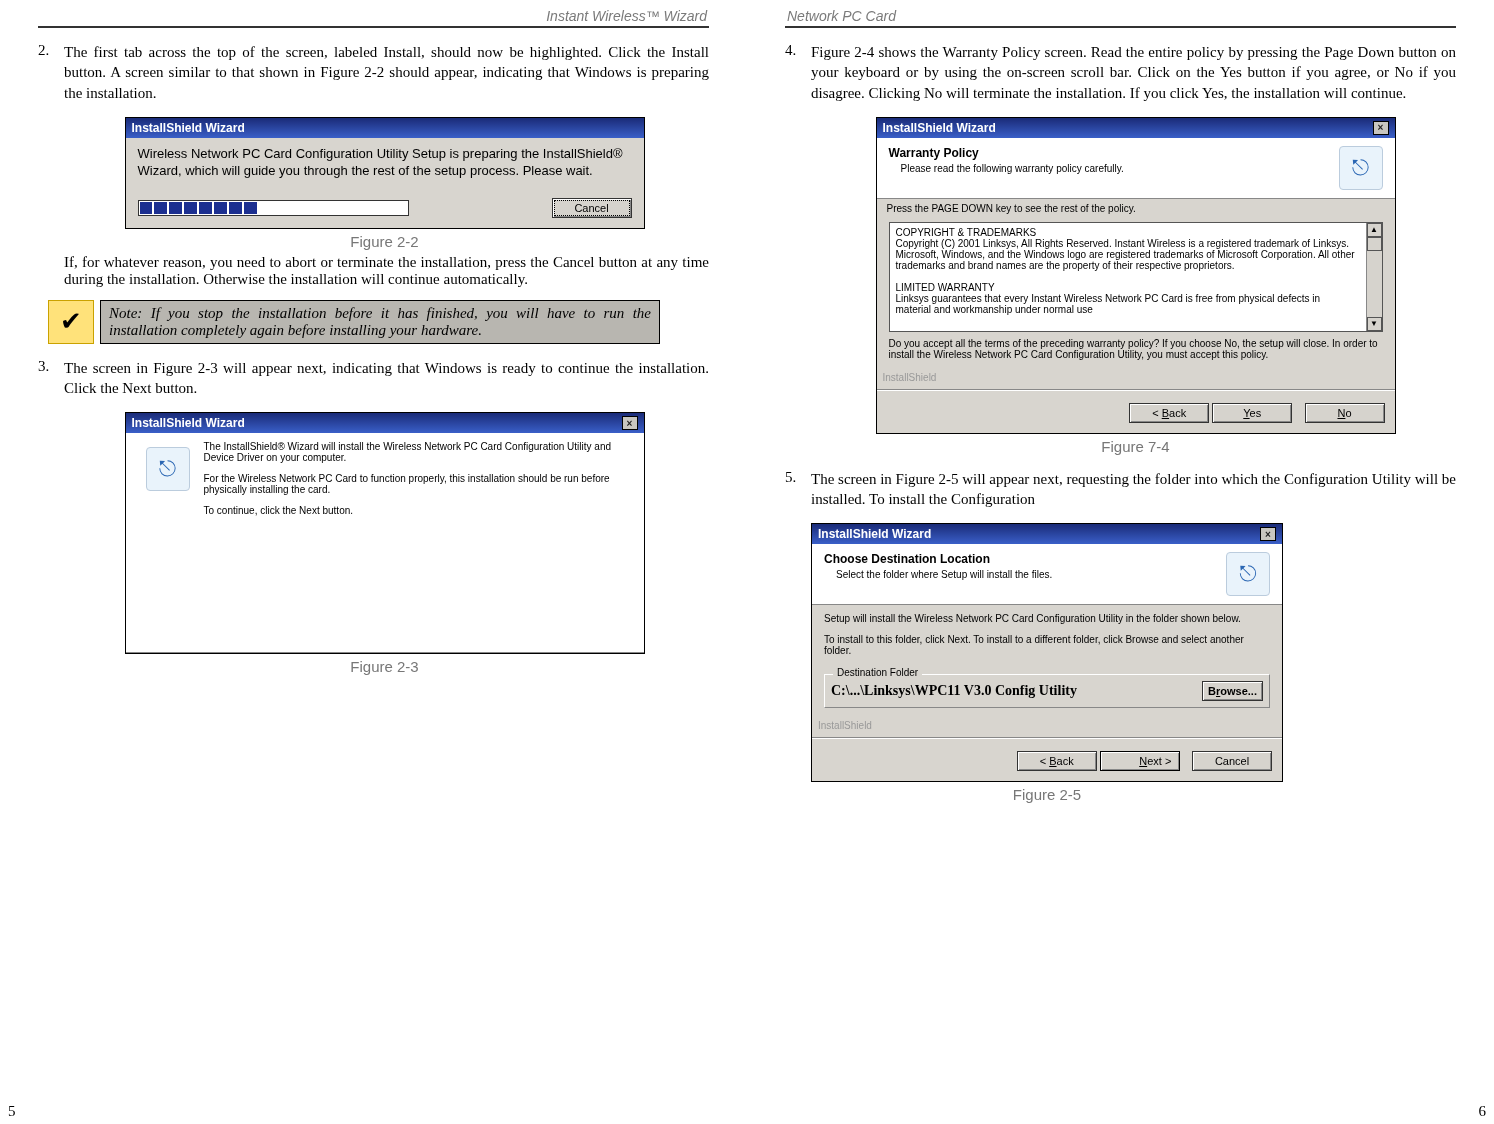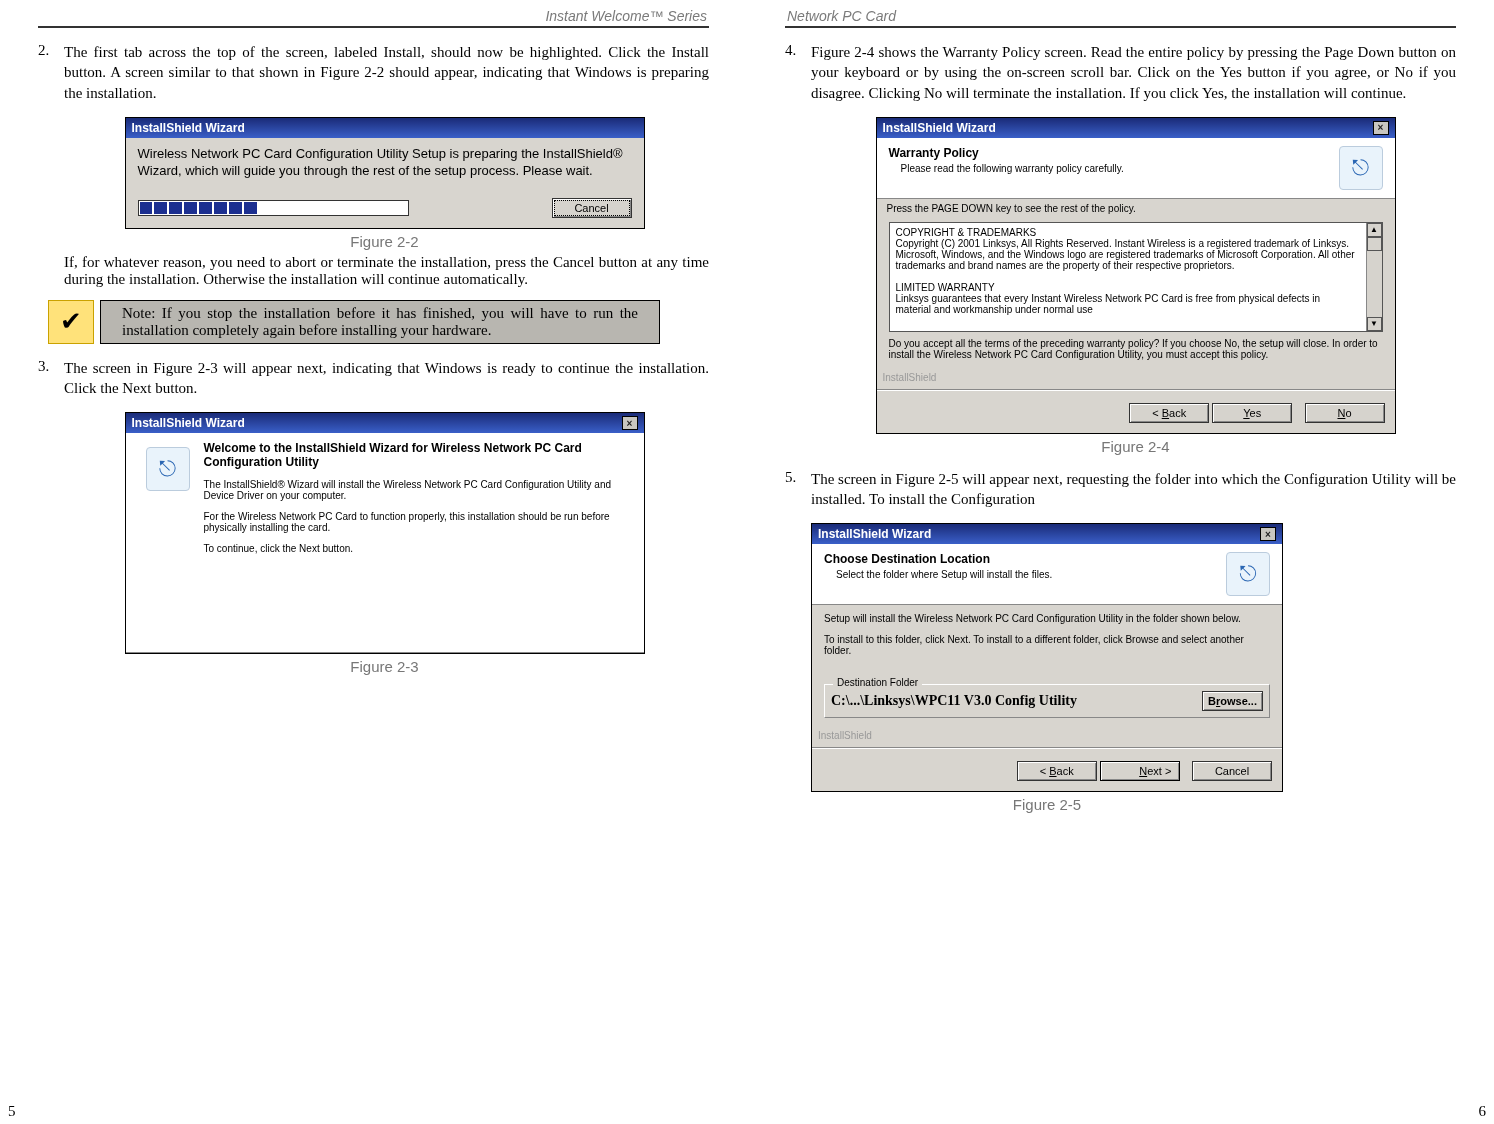--- a/index.html
+++ b/index.html
@@ -148,36 +148,37 @@
   
   .note-wrap { display:flex; gap:6px; margin-left:10px; margin-bottom:14px;}
   .note-icon {
     width:46px;height:44px;
     border:1px solid #caa200;background:#ffe27a;
     display:flex;align-items:center;justify-content:center;
     font-size:26px;color:#000;
   }
   .note-box {
     background:#b8b6b0;border:1px solid #000;
-    padding:4px 21px;font-size:15px;
+    padding:4px 8px;font-size:15px;
     text-align: justify;
     width: 560px;
+    font-style: italic;
   }
   
   .left-icon-col {
     float:left;width:60px;height:200px;
     display:flex;align-items:flex-start;justify-content:center;padding-top:6px;
   }
   .left-icon {
     width:44px;height:44px;background:#e9f3fb;border:1px solid #bcd;border-radius:4px;
     display:flex;align-items:center;justify-content:center;color:#2a66b3;font-size:22px;
   }
   
   .dest-group {
-    border:1px solid #888;border-top-color:#fff;border-left-color:#fff;padding:6px;margin-top:28px;position:relative;
+    border:1px solid #888;border-top-color:#fff;border-left-color:#fff;padding:6px;margin-top:18px;position:relative;
   }
   .dest-legend {
     position:absolute;top:-8px;left:8px;background:#d8d5cf;padding:0 4px;font-size:10px;
   }
   .dest-path {
     font-family:"Times New Roman",serif;font-weight:bold;font-size:14px;
     display:flex;justify-content:space-between;align-items:center;
   }
   
   .step5-row { display:flex; gap:8px; align-items:flex-start; }
@@ -188,21 +189,21 @@
   .pagenum-right { position:absolute;bottom:4px;right:8px;font-size:15px; }
   .press-strip { background:#d8d5cf;font-size:10px;padding:4px 10px;}
   .clearfix::after{content:"";display:block;clear:both;}
 </style>
 </head>
 <body>
 
 <div class="page">
 
   <div class="col">
-    <div class="header header-left">Instant Welcome™ Series</div>
+    <div class="header header-left">Instant Wireless™ Wizard</div>
 
     <div class="num-item clearfix">
       <span class="num">2.</span>
       <div class="body">The first tab across the top of the screen, labeled Install, should now be highlighted. Click the Install button. A screen similar to that shown in Figure 2-2 should appear, indicating that Windows is preparing the installation.</div>
     </div>
 
     <div class="fig-wrap">
       <div class="dlg" style="width:520px;">
         <div class="titlebar">
           <span>InstallShield Wizard</span>
@@ -255,21 +256,20 @@
       <div class="dlg" style="width:520px;">
         <div class="titlebar">
           <span>InstallShield Wizard</span>
           <span class="closebtn">×</span>
         </div>
         <div class="dlg-top-strip clearfix" style="height:220px;">
           <div class="left-icon-col">
             <div class="left-icon">⎋</div>
           </div>
           <div style="margin-left:66px;">
-            <div style="font-weight:bold;font-size:12px;margin-bottom:10px;">Welcome to the InstallShield Wizard for Wireless Network PC Card Configuration Utility</div>
             <div style="font-size:10px;margin-bottom:10px;">The InstallShield® Wizard will install the Wireless Network PC Card Configuration Utility and Device Driver on your computer.</div>
             <div style="font-size:10px;margin-bottom:10px;">For the Wireless Network PC Card to function properly, this installation should be run before physically installing the card.</div>
             <div style="font-size:10px;">To continue, click the Next button.</div>
           </div>
         </div>
       </div>
       <div class="fig-caption">Figure 2-3</div>
     </div>
 
     <div class="pagenum-left">5</div>
@@ -314,21 +314,21 @@
         </div>
         <div class="brand">InstallShield</div>
         <div class="sep-line"></div>
         <div class="row-btns">
           <span class="btn">&lt; <span class="ul">B</span>ack</span>
           <span class="btn"><span class="ul">Y</span>es</span>
           &nbsp;&nbsp;
           <span class="btn"><span class="ul">N</span>o</span>
         </div>
       </div>
-      <div class="fig-caption">Figure 2-4</div>
+      <div class="fig-caption">Figure 7-4</div>
     </div>
 
     <div class="num-item clearfix" style="margin-top:14px;">
       <span class="num">5.</span>
       <div class="body">The screen in Figure 2-5 will appear next, requesting the folder into which the Configuration Utility will be installed.  To install the Configuration</div>
     </div>
 
     <div class="step5-row" style="margin-left:26px;">
 
       <div>

